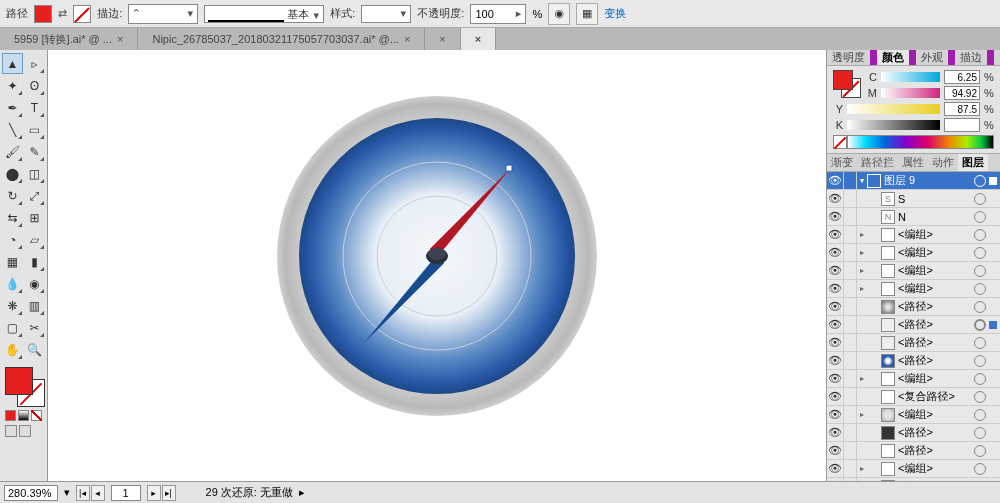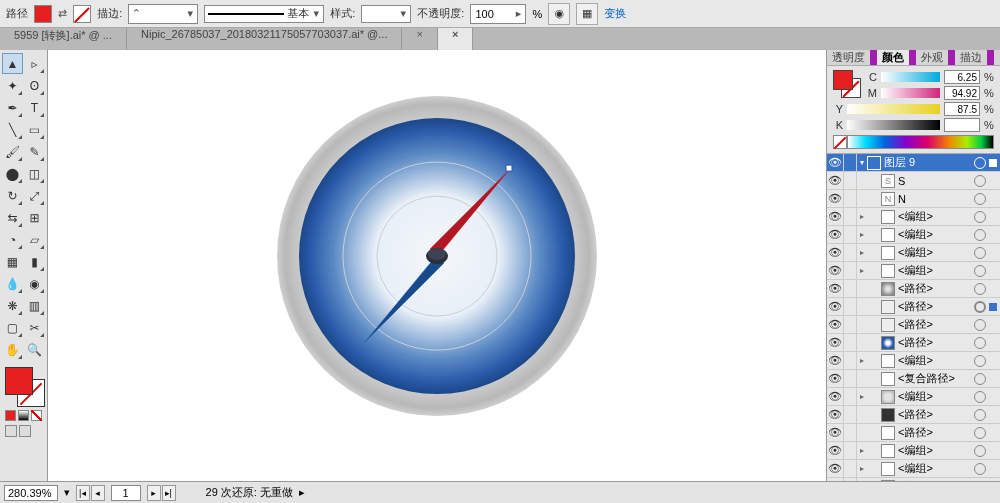--- a/index.html
+++ b/index.html
@@ -8,31 +8,31 @@
 
 .options-bar { height: 28px; background: #e8e8e8; border-bottom: 1px solid #aaa; display: flex; align-items: center; padding: 0 6px; gap: 6px; position: relative; }
 .options-bar .label { color: #333; }
 .swatch { width: 18px; height: 18px; border: 1px solid #888; display: inline-block; }
 .swatch.red { background: #e62020; }
 .swatch.nostroke { background: #fff; position: relative; }
 .swatch.nostroke::after { content: ""; position: absolute; left: -2px; right: -2px; top: 50%; height: 2px; background: #d00; transform: rotate(-45deg); }
 .combo { display: inline-flex; align-items: center; height: 20px; background: #fff; border: 1px solid #888; }
 .combo input { border: none; width: 40px; height: 100%; padding: 0 4px; font-size: 11px; }
 .combo .arrow { width: 14px; text-align: center; color: #555; cursor: pointer; }
-.stroke-preview { width: 120px; height: 18px; background: #fff; border: 1px solid #888; display: flex; align-items: center; }
+.stroke-preview { width: 120px; height: 18px; background: #fff; border: 1px solid #888; display: flex; align-items: flex-end; }
 .stroke-preview .line { flex: 1; height: 2px; background: #000; margin: 0 3px; }
 .stroke-preview .dd { width: 14px; text-align: center; color: #555; }
 .style-preview { width: 50px; height: 18px; background: #fff; border: 1px solid #888; display: flex; align-items: center; }
 .style-preview .dd { width: 14px; text-align: center; color: #555; margin-left: auto; }
 .icon-btn { width: 22px; height: 22px; border: 1px solid #aaa; background: #f0f0f0; display: flex; align-items: center; justify-content: center; cursor: pointer; color: #333; }
 .link-txt { color: #06c; cursor: pointer; }
 
 
 .doc-tabs { height: 22px; background: #b8b8b8; display: flex; align-items: stretch; }
-.doc-tab { padding: 0 14px; display: flex; align-items: center; gap: 18px; color: #444; border-right: 1px solid #999; cursor: pointer; font-size: 10px; flex-direction: column; }
+.doc-tab { padding: 0 14px; display: flex; align-items: center; gap: 5px; color: #444; border-right: 1px solid #999; cursor: pointer; font-size: 10px; }
 .doc-tab.active { background: #e8e8e8; font-weight: bold; }
 .doc-tab .close { color: #555; cursor: pointer; }
 
 
 .main { display: flex; height: calc(100% - 28px - 22px - 22px); }
 .toolbox { width: 48px; background: #e4e4e4; border-right: 1px solid #999; padding: 3px 2px; }
 .toolbox .row { display: flex; justify-content: space-between; }
 .tool { width: 21px; height: 21px; border: 1px solid transparent; display: flex; align-items: center; justify-content: center; cursor: pointer; font-size: 12px; color: #333; margin-bottom: 1px; position: relative; }
 .tool.sel { background: #c8dbef; border: 1px solid #6b9bc8; }
 .tool.expand::after { content: ""; position: absolute; right: 0; bottom: 0; border: 2px solid transparent; border-right-color: #555; border-bottom-color: #555; }
@@ -319,20 +319,27 @@
           <div class="track k"></div>
           <input class="val" value="" style="">
           <span class="pct">%</span>
         </div>
       <div style="clear:both;display:flex;gap:0;margin-top:3px;">
           <div class="nocolor" style="float:none;margin-top:0;"></div>
           <div class="spectrum" style="flex:1;margin-top:0;"></div>
         </div>
     </div>
     <div class="layers-panel">
+      <div class="ltabs">
+        <div class="ltab">渐变</div>
+        <div class="ltab">路径拦</div>
+        <div class="ltab">属性</div>
+        <div class="ltab">动作</div>
+        <div class="ltab act">图层</div>
+      </div>
       <div class="layer-list" id="layer-list">
           <div class="layer-row sel">
             <span class="vis">👁</span>
             <span class="lock"></span>
             <span class="tri">▾</span>
             <span class="indent" style="--ind:0px"></span>
             <span class="thumb th-layer"></span>
             <span class="name">图层 9</span>
             <span class="target" style=""></span>
             <span class="seldot "></span>

